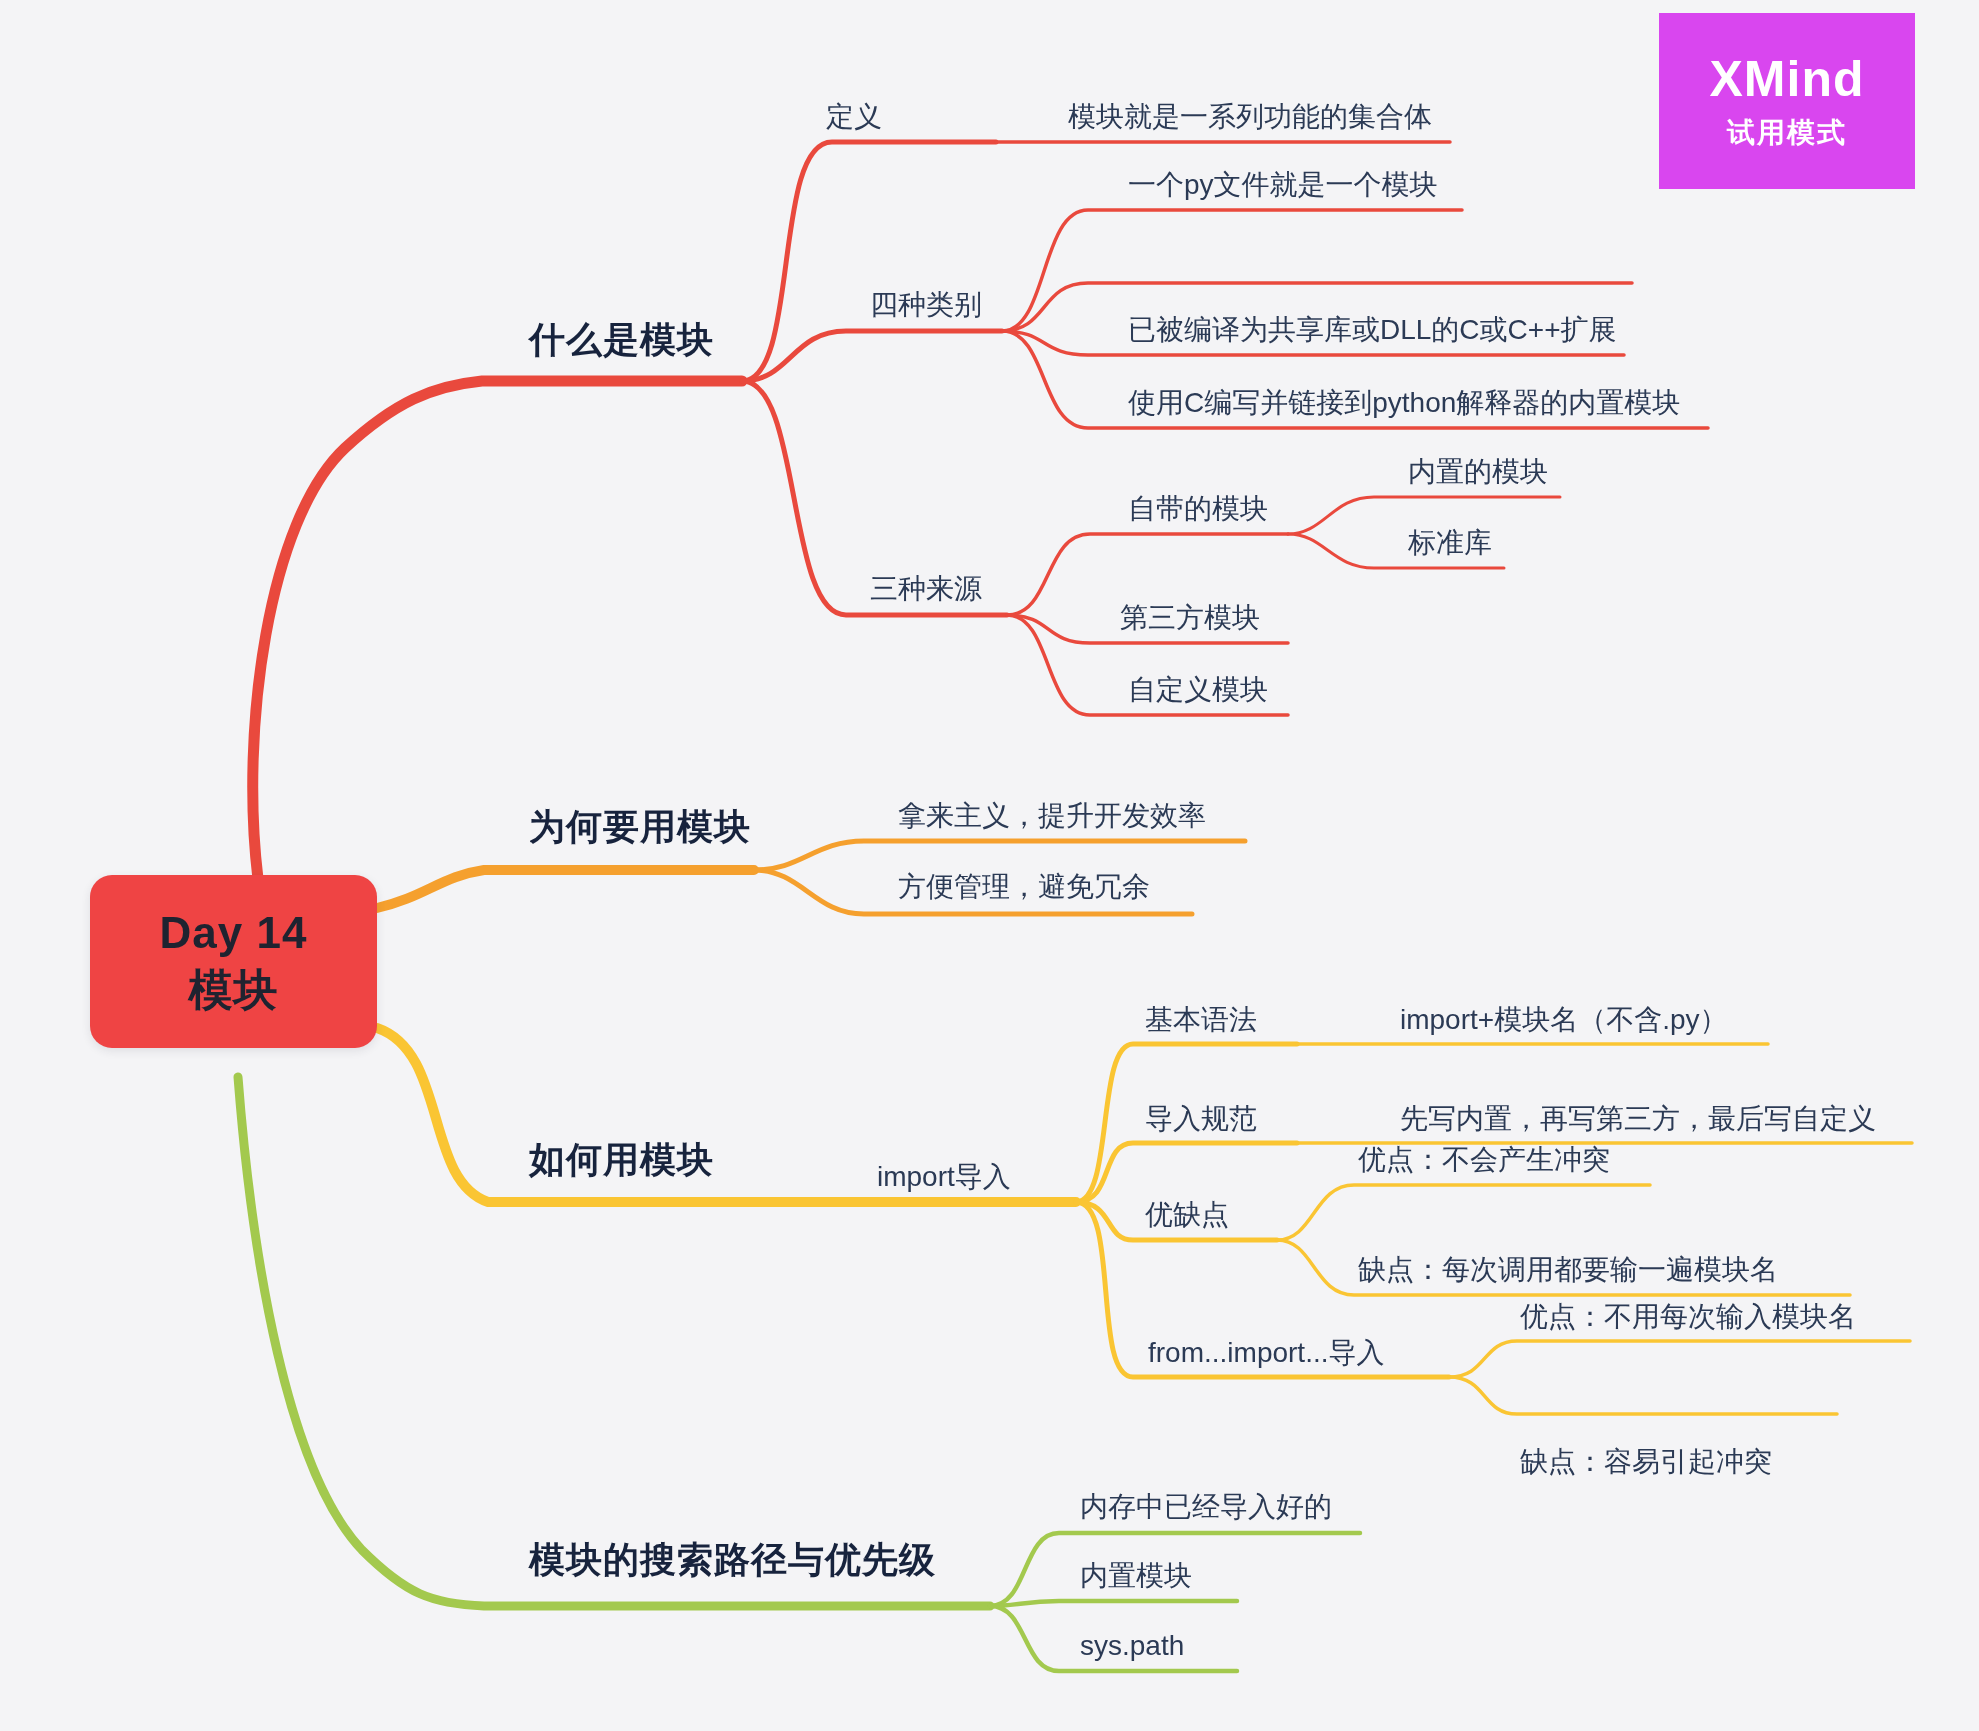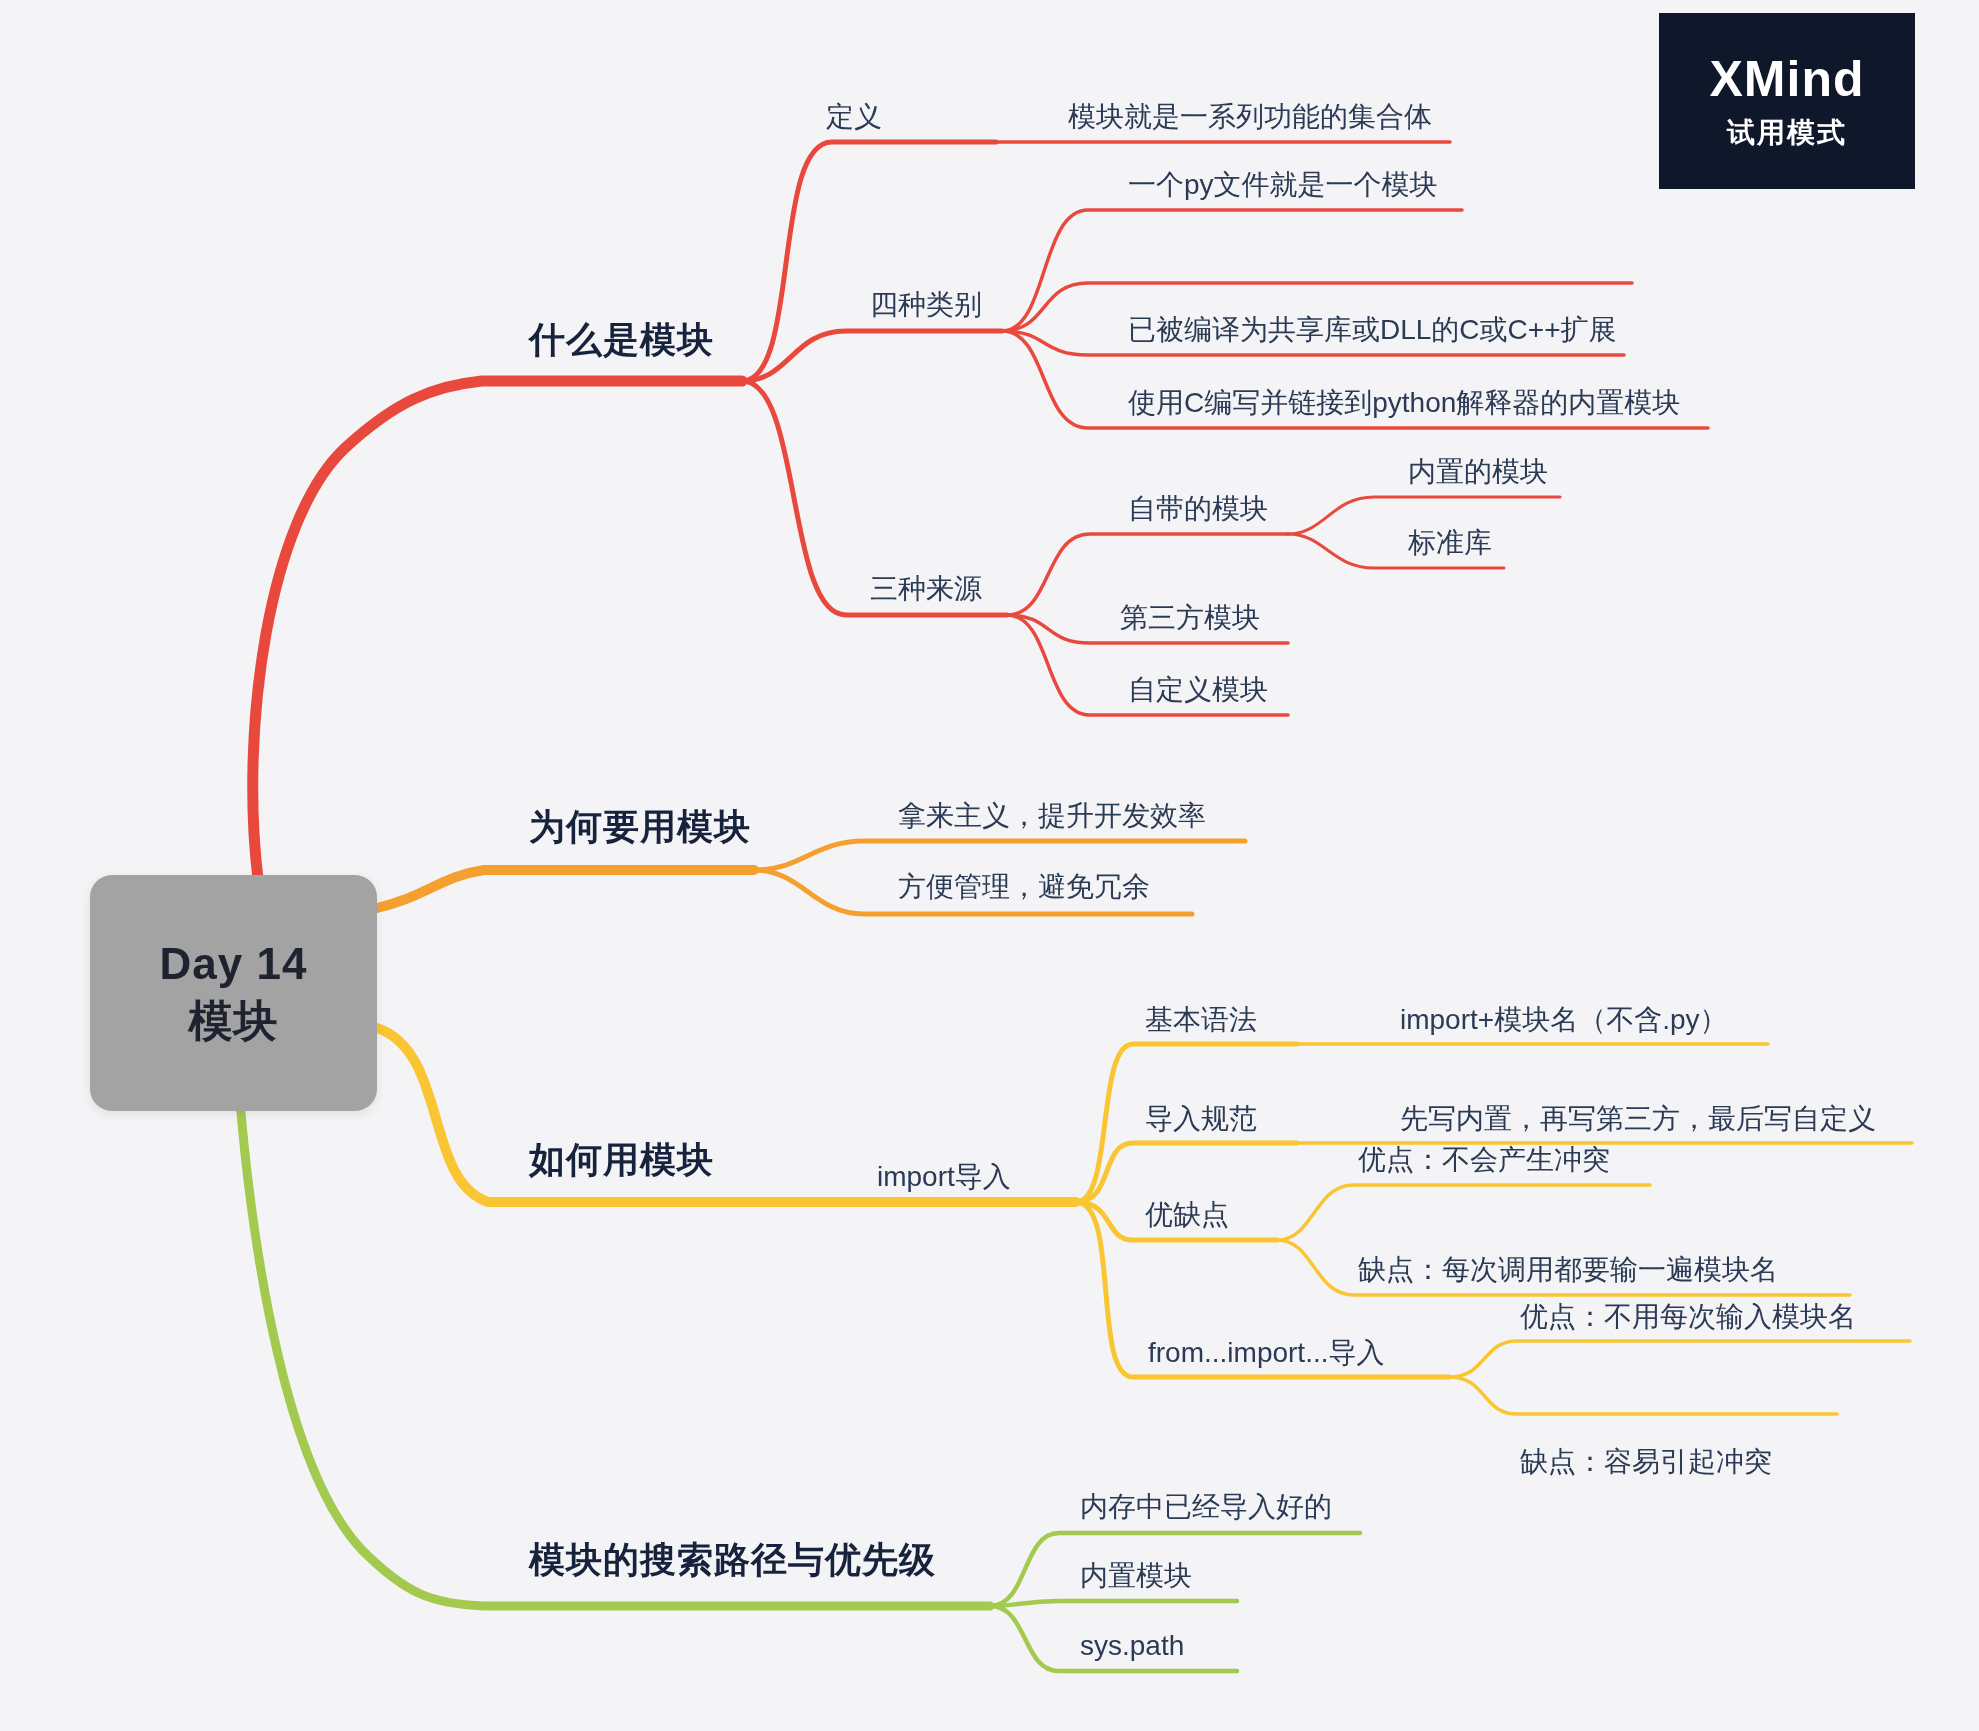--- a/index.html
+++ b/index.html
@@ -1,24 +1,24 @@
 <!DOCTYPE html>
 <html><head>
 <meta charset="utf-8">
 <style>
   html,body{margin:0;padding:0;}
   body{font-family:"Liberation Sans","DejaVu Sans",sans-serif;background:#eef0f3;}
   .canvas{position:relative;width:1979px;height:1731px;background:#f4f4f6;overflow:hidden;}
   .wires{position:absolute;left:0;top:0;width:1979px;height:1731px;}
   .label{position:absolute;white-space:nowrap;font-size:28px;font-weight:500;color:#2b3a55;line-height:1.2;}
   .label.h1{font-size:36px;font-weight:800;color:#17233d;letter-spacing:1px;}
-  .root-box{position:absolute;left:90px;top:875px;width:287px;height:236px;background:#a3a3a3;border-radius:22px;
+  .root-box{position:absolute;left:90px;top:875px;width:287px;height:173px;background:#ef4444;border-radius:22px;
             box-shadow:0 3px 10px rgba(40,40,60,0.10);display:flex;flex-direction:column;align-items:center;justify-content:center;gap:6px;}
   .root-box .line{font-size:44px;font-weight:800;color:#1f2330;line-height:1.15;letter-spacing:1px;}
-  .badge{position:absolute;left:1659px;top:13px;width:256px;height:176px;background:#0f172a;
+  .badge{position:absolute;left:1659px;top:13px;width:256px;height:176px;background:#d946ef;
          display:flex;flex-direction:column;align-items:center;justify-content:center;gap:6px;}
   .badge .brand{color:#ffffff;font-size:50px;font-weight:800;letter-spacing:1px;}
   .badge .mode{color:#ffffff;font-size:28px;font-weight:600;letter-spacing:2px;}
 </style>
 </head>
 <body>
 
 <div class="canvas">
 
   <svg class="wires" viewBox="0 0 1979 1731" fill="none">

